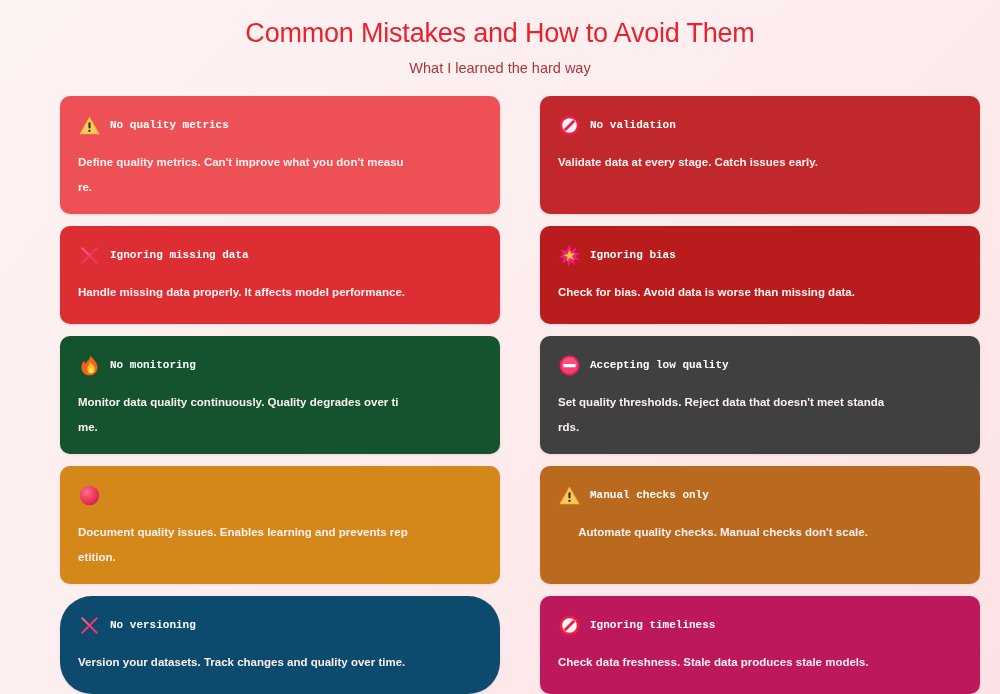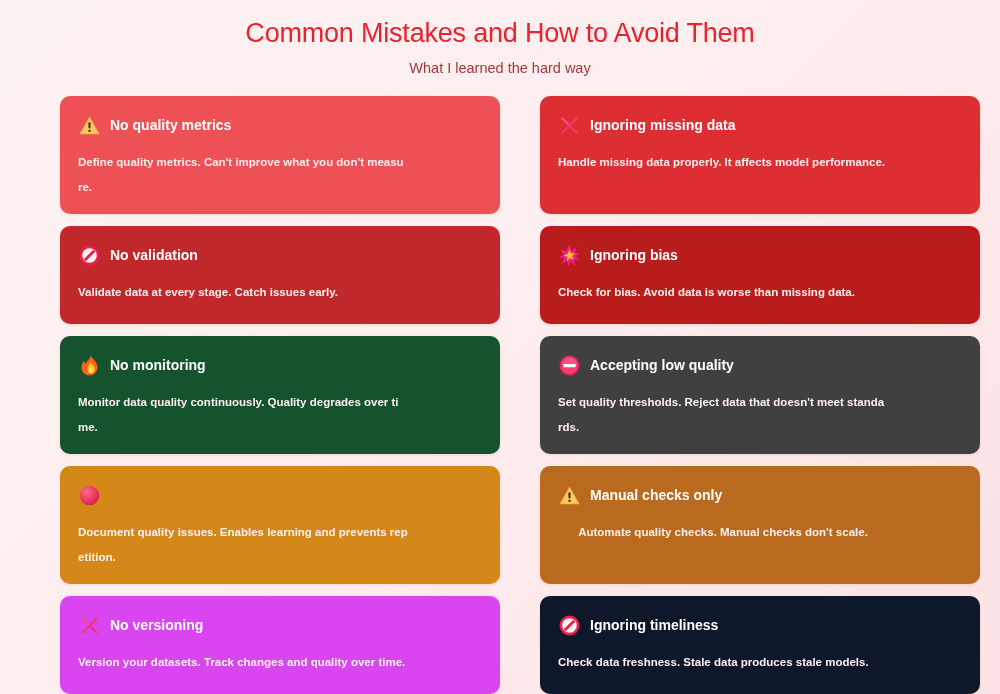--- a/index.html
+++ b/index.html
@@ -62,25 +62,26 @@
     gap: 9px;
     height: 26px;
   }
   .card-icon {
     width: 23px;
     height: 23px;
     flex: 0 0 23px;
     display: block;
   }
   .card-title {
-    font-size: 14px;
+    font-size: 11px;
     font-weight: bold;
     color: #ffffff;
     line-height: 20px;
     white-space: nowrap;
+    font-family: Liberation Mono, monospace;
   }
   .card-desc {
     margin-top: 12px;
     font-size: 11.5px;
     font-weight: bold;
     line-height: 25px;
     color: #fdf0f0;
     max-width: 330px;
     overflow-wrap: break-word;
     word-break: break-all;
@@ -102,41 +103,41 @@
           <svg viewBox="0 0 24 24" class="card-icon">
             <path d="M12 2.6 L22.6 21.2 L1.4 21.2 Z" fill="#f8b940"></path>
             <path d="M12 4.9 L20.6 20.0 L3.4 20.0 Z" fill="#fbc95c"></path>
             <rect x="10.9" y="8.6" width="2.2" height="6.6" rx="1.1" fill="#3a2a10"></rect>
             <circle cx="12" cy="17.6" r="1.25" fill="#3a2a10"></circle>
           </svg>
           <div class="card-title">No quality metrics</div>
         </div>
         <div class="card-desc">Define quality metrics. Can't improve what you don't measure.</div>
       </div>
+      <div class="card" style="background: rgb(192, 40, 44);">
+        <div class="card-head">
+          <svg viewBox="0 0 24 24" class="card-icon">
+            <circle cx="12" cy="12" r="10.4" fill="#ec1f4a"></circle>
+            <circle cx="12" cy="12" r="7.6" fill="#fdf4f6"></circle>
+            <path d="M6.0 15.9 L15.9 6.0 A7.6 7.6 0 0 1 18.0 8.1 L8.1 18.0 A7.6 7.6 0 0 1 6.0 15.9 Z" fill="#ec1f4a"></path>
+          </svg>
+          <div class="card-title">No validation</div>
+        </div>
+        <div class="card-desc">Validate data at every stage. Catch issues early.</div>
+      </div>
       <div class="card" style="background: rgb(221, 47, 51);">
         <div class="card-head">
           <svg viewBox="0 0 24 24" class="card-icon">
             <path d="M4.6 3.2 L20.8 19.4 L19.4 20.8 L3.2 4.6 Z" fill="#f3366f"></path>
             <path d="M19.4 3.2 L20.8 4.6 L4.6 20.8 L3.2 19.4 Z" fill="#f3366f"></path>
             <path d="M4.6 3.2 L12 10.6 L10.6 12 L3.2 4.6 Z" fill="#f5568a"></path>
           </svg>
           <div class="card-title">Ignoring missing data</div>
         </div>
         <div class="card-desc">Handle missing data properly. It affects model performance.</div>
-      </div>
-      <div class="card" style="background: rgb(192, 40, 44);">
-        <div class="card-head">
-          <svg viewBox="0 0 24 24" class="card-icon">
-            <circle cx="12" cy="12" r="10.4" fill="#ec1f4a"></circle>
-            <circle cx="12" cy="12" r="7.6" fill="#fdf4f6"></circle>
-            <path d="M6.0 15.9 L15.9 6.0 A7.6 7.6 0 0 1 18.0 8.1 L8.1 18.0 A7.6 7.6 0 0 1 6.0 15.9 Z" fill="#ec1f4a"></path>
-          </svg>
-          <div class="card-title">No validation</div>
-        </div>
-        <div class="card-desc">Validate data at every stage. Catch issues early.</div>
       </div>
       <div class="card" style="background: #b91c1c;">
         <div class="card-head">
           <svg viewBox="0 0 24 24" class="card-icon">
             <path d="M12 0.8 L14.0 7.4 L19.6 3.2 L17.2 9.6 L23.4 9.0 L18.2 12.8 L23.0 16.6 L16.6 16.4 L18.0 22.6 L13.2 18.2 L11.0 23.4 L9.4 17.4 L4.0 20.6 L6.6 14.6 L0.8 13.8 L5.8 10.6 L2.4 5.8 L8.6 7.2 Z" fill="#ee1f86"></path>
             <path d="M12 5.6 L13.6 10.0 L18.2 9.6 L14.6 12.4 L16.6 16.6 L12.4 14.4 L9.6 18.0 L9.8 13.4 L5.6 11.8 L10.2 10.4 Z" fill="#ffcb1f"></path>
           </svg>
           <div class="card-title">Ignoring bias</div>
         </div>
         <div class="card-desc">Check for bias. Avoid data is worse than missing data.</div>
@@ -184,32 +185,32 @@
           <svg viewBox="0 0 24 24" class="card-icon">
             <path d="M12 2.6 L22.6 21.2 L1.4 21.2 Z" fill="#f8b940"></path>
             <path d="M12 4.9 L20.6 20.0 L3.4 20.0 Z" fill="#fbc95c"></path>
             <rect x="10.9" y="8.6" width="2.2" height="6.6" rx="1.1" fill="#3a2a10"></rect>
             <circle cx="12" cy="17.6" r="1.25" fill="#3a2a10"></circle>
           </svg>
           <div class="card-title">Manual checks only</div>
         </div>
         <div class="card-desc">Automate quality checks. Manual checks don't scale.</div>
       </div>
-      <div class="card" style="background: #d946ef;">
+      <div class="card" style="background: #0c4a6e; border-radius: 32px;">
         <div class="card-head">
           <svg viewBox="0 0 24 24" class="card-icon">
             <path d="M4.6 3.2 L20.8 19.4 L19.4 20.8 L3.2 4.6 Z" fill="#f3366f"></path>
             <path d="M19.4 3.2 L20.8 4.6 L4.6 20.8 L3.2 19.4 Z" fill="#f3366f"></path>
             <path d="M4.6 3.2 L12 10.6 L10.6 12 L3.2 4.6 Z" fill="#f5568a"></path>
           </svg>
           <div class="card-title">No versioning</div>
         </div>
         <div class="card-desc">Version your datasets. Track changes and quality over time.</div>
       </div>
-      <div class="card" style="background: #0f172a;">
+      <div class="card" style="background: #be185d;">
         <div class="card-head">
           <svg viewBox="0 0 24 24" class="card-icon">
             <circle cx="12" cy="12" r="10.4" fill="#ec1f4a"></circle>
             <circle cx="12" cy="12" r="7.6" fill="#fdf4f6"></circle>
             <path d="M6.0 15.9 L15.9 6.0 A7.6 7.6 0 0 1 18.0 8.1 L8.1 18.0 A7.6 7.6 0 0 1 6.0 15.9 Z" fill="#ec1f4a"></path>
           </svg>
           <div class="card-title">Ignoring timeliness</div>
         </div>
         <div class="card-desc">Check data freshness. Stale data produces stale models.</div>
       </div>

